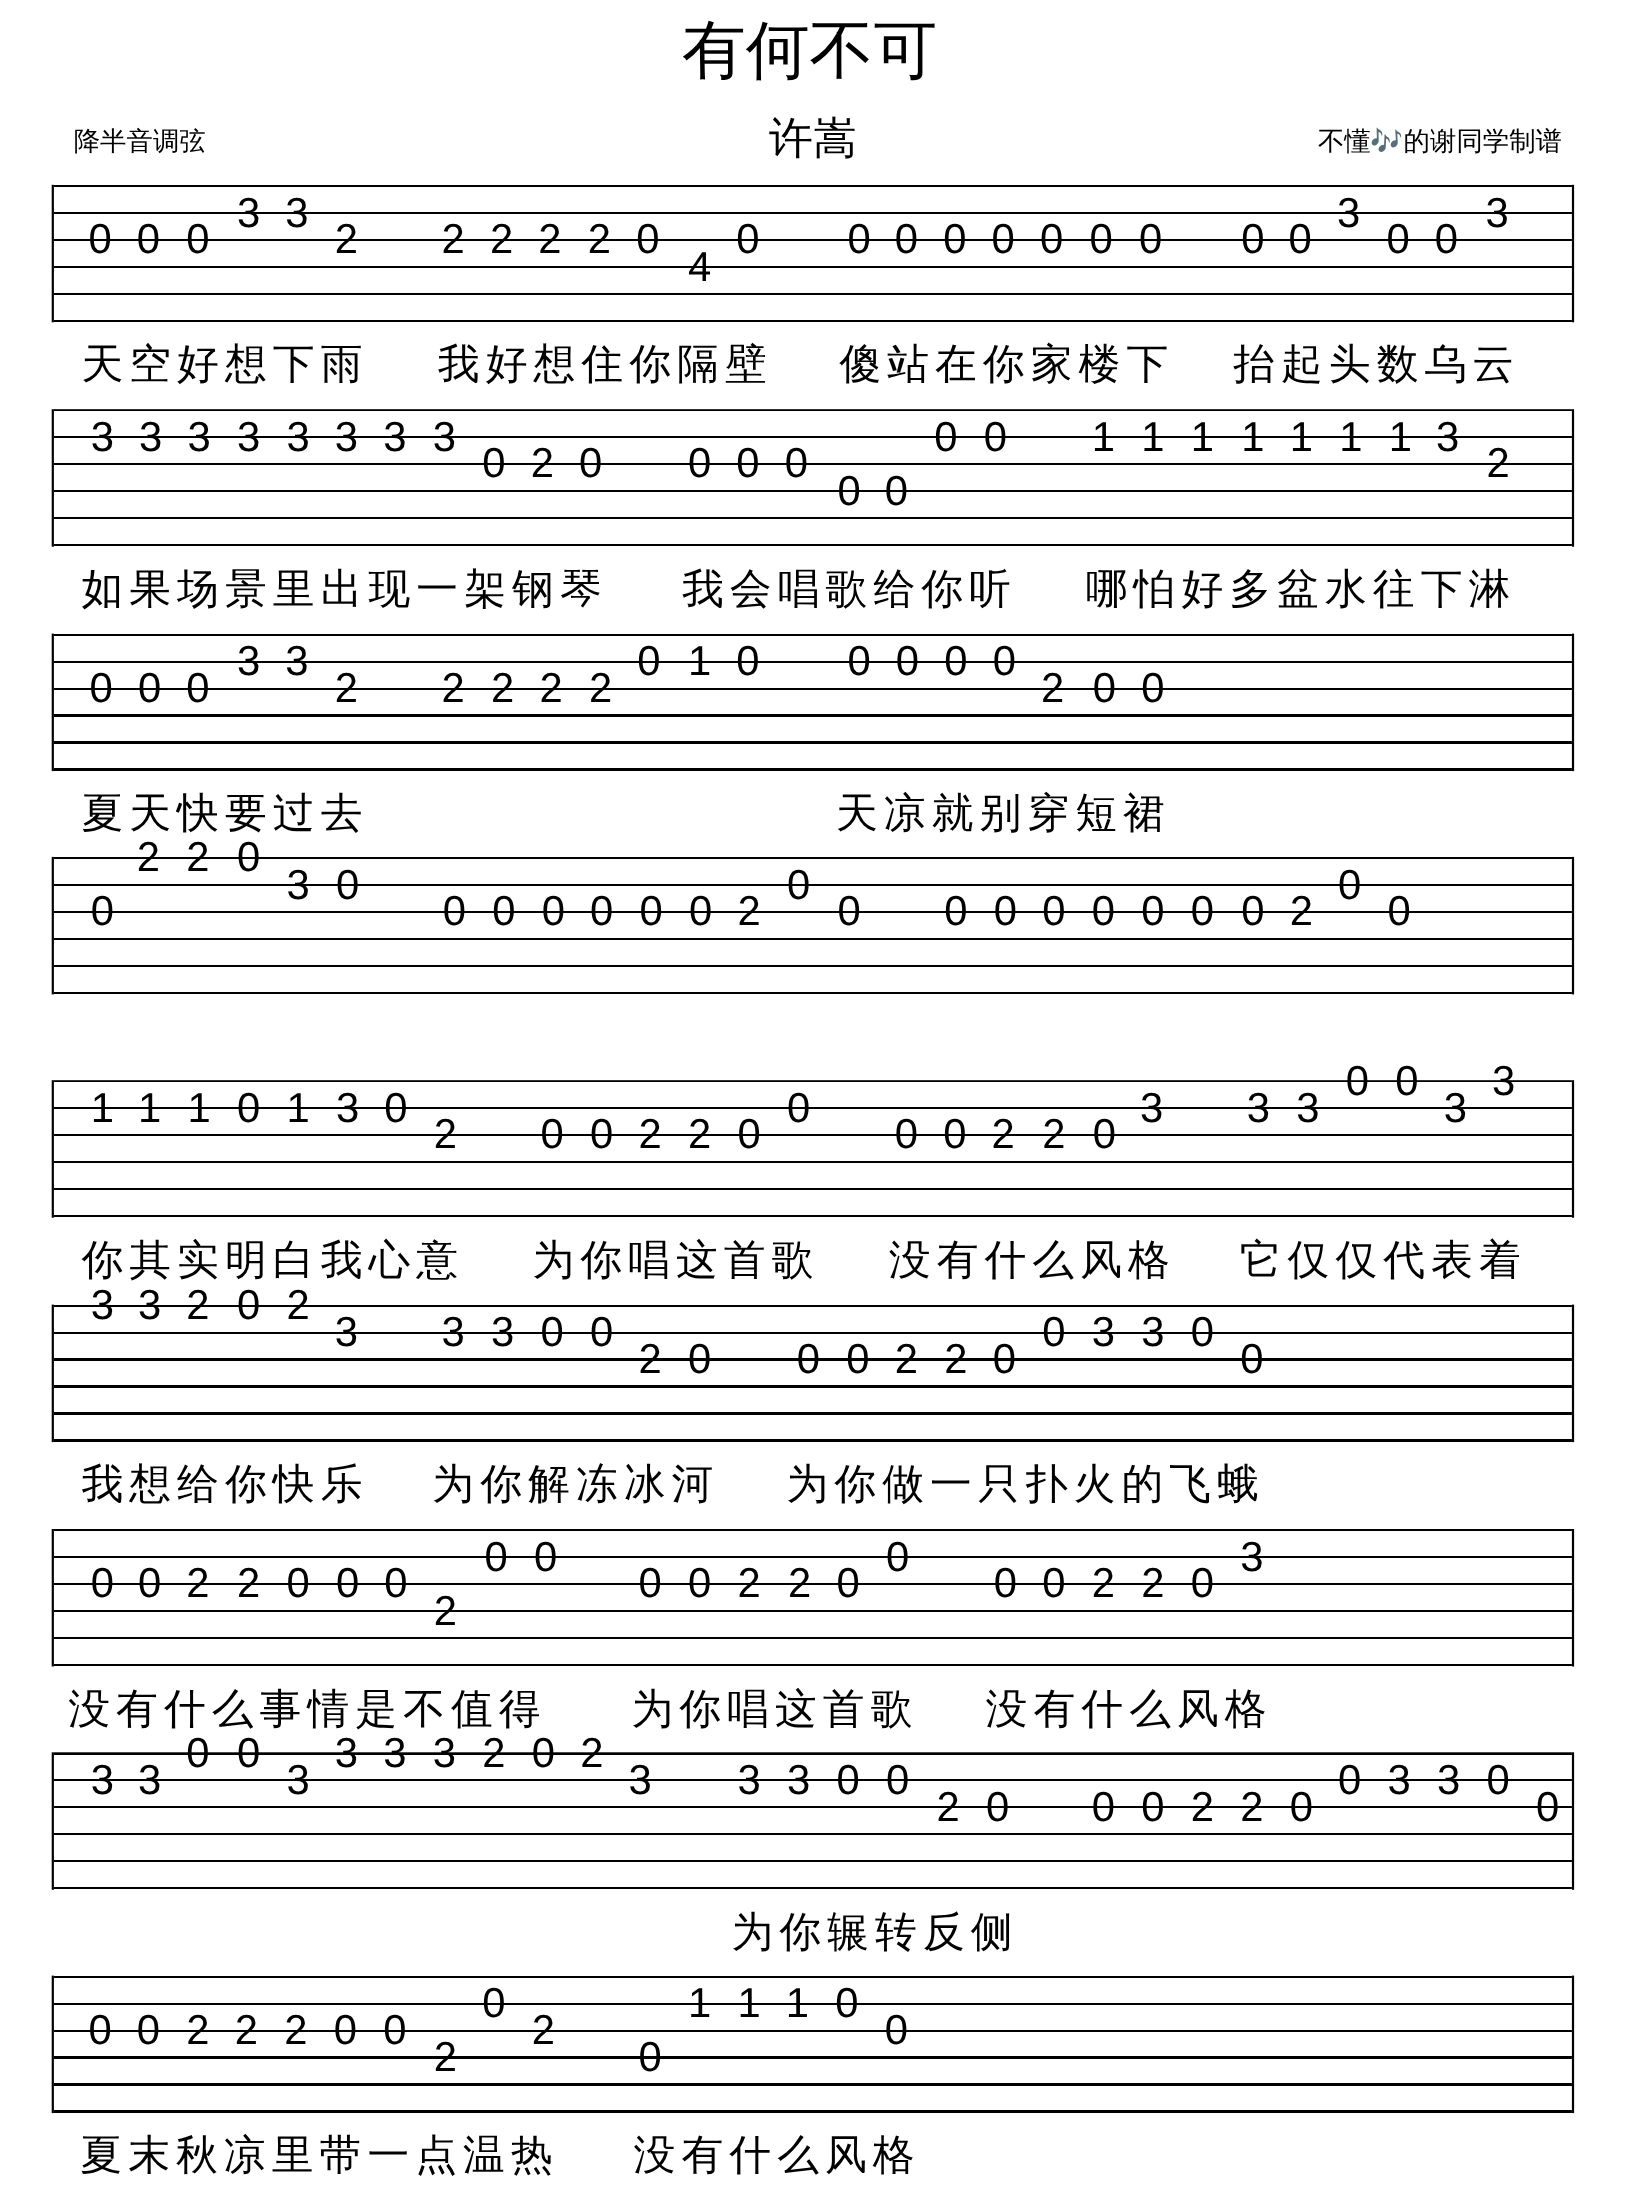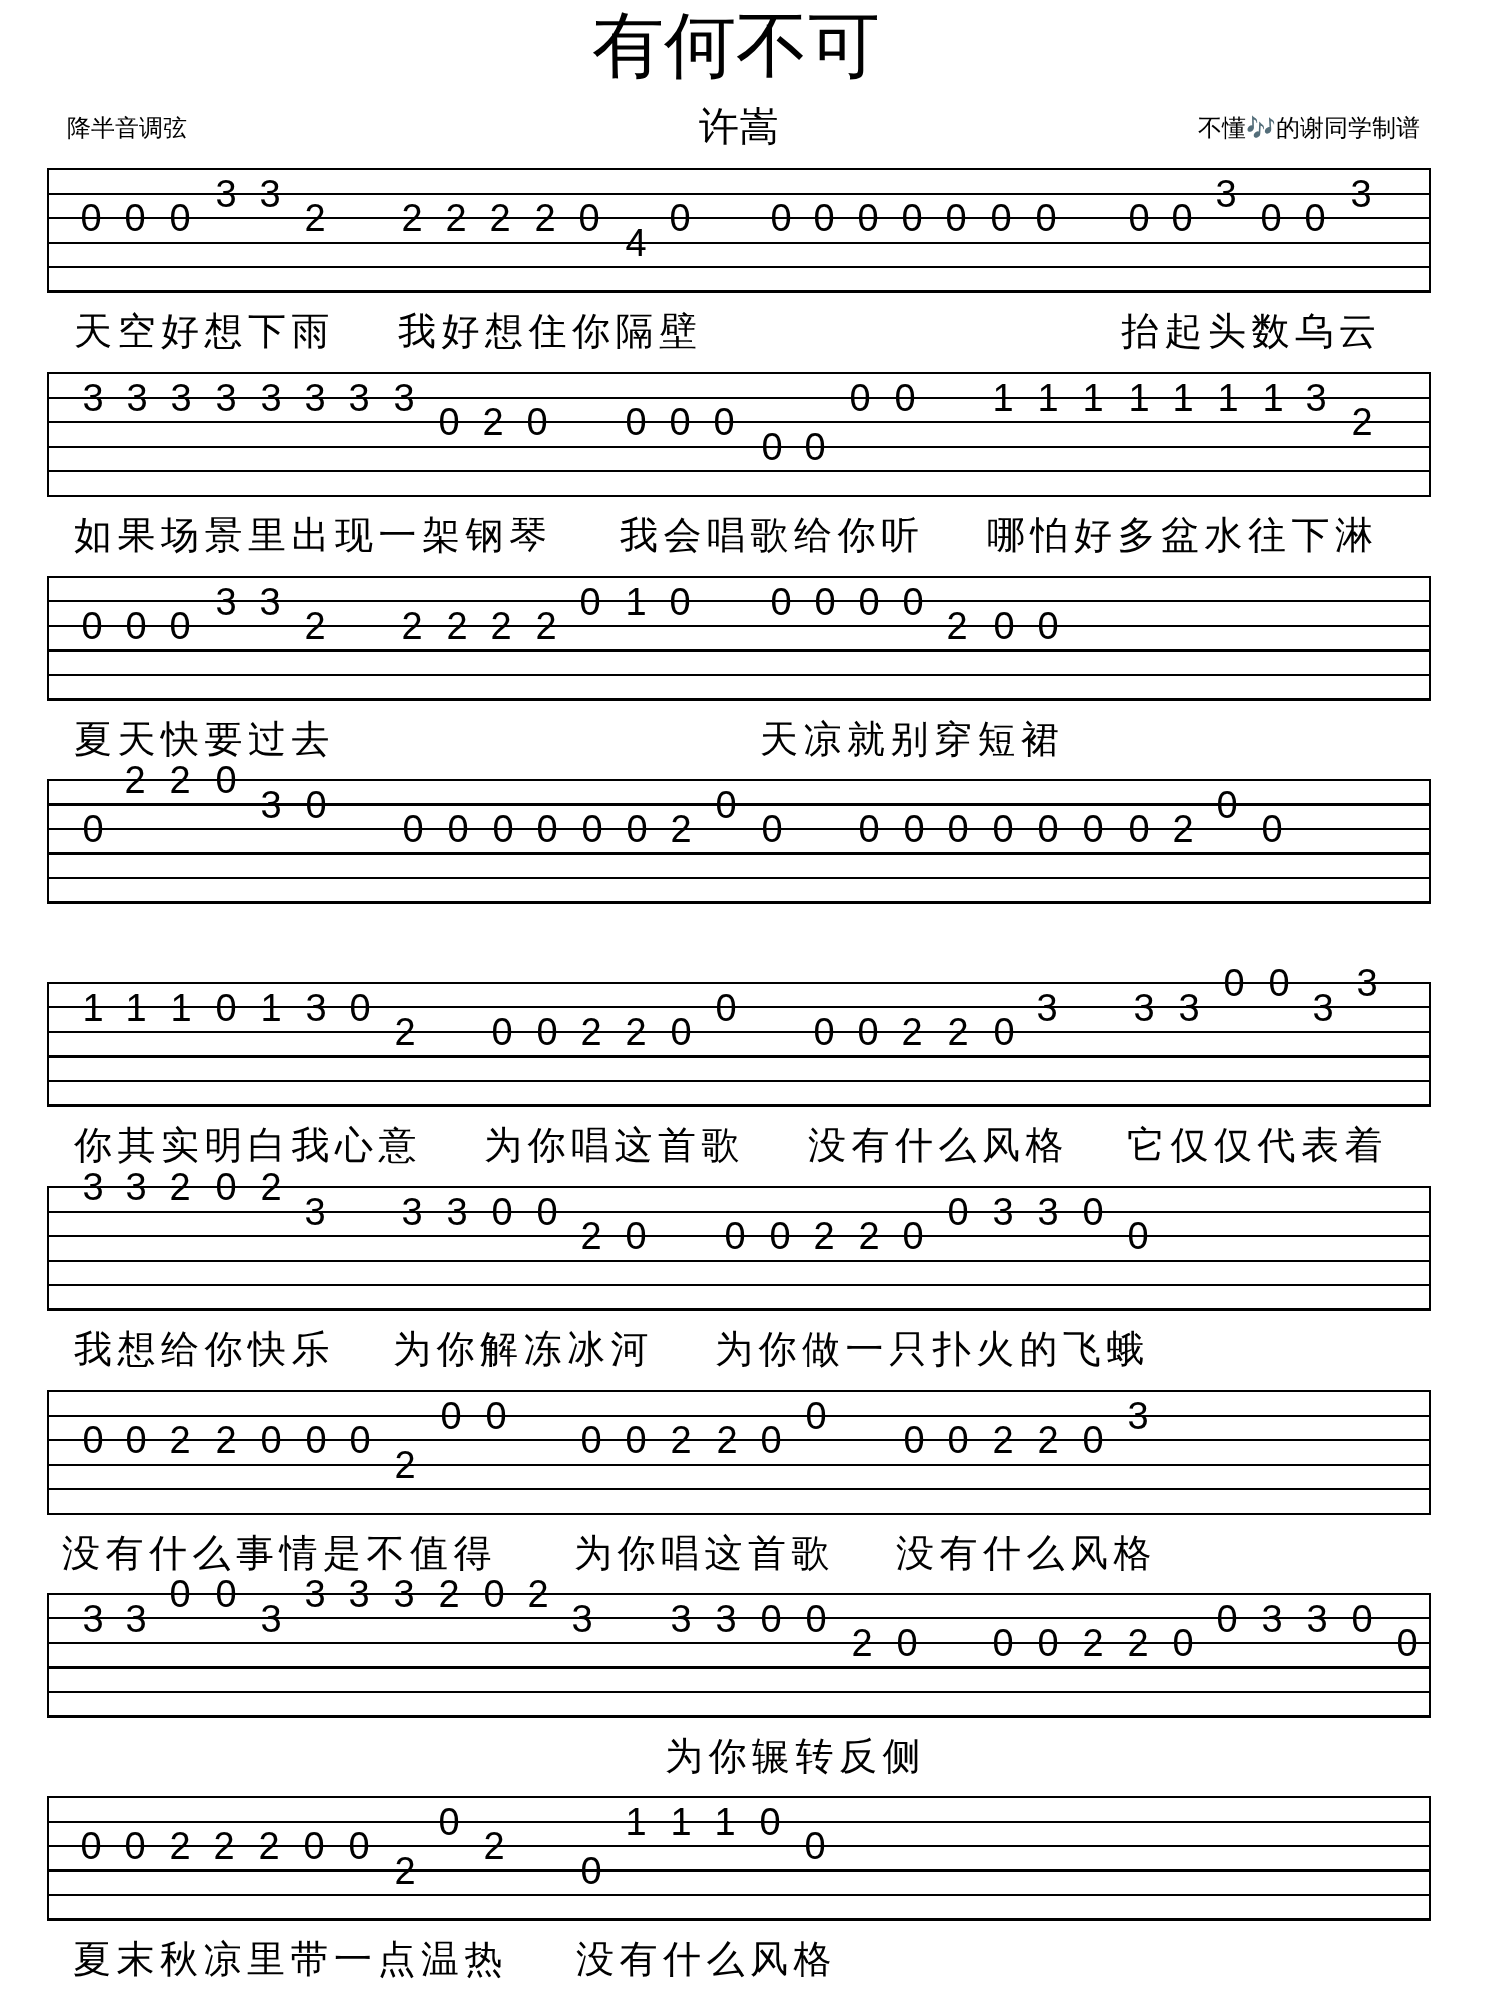--- a/index.html
+++ b/index.html
@@ -1,20 +1,20 @@
 <!DOCTYPE html>
 <html><head>
 <meta charset="utf-8">
 <style>
   html, body { margin:0; padding:0; background:#fff; }
   body { width:1500px; height:2000px; position:relative; overflow:hidden; color:#000;
          font-family:"DejaVu Sans", sans-serif; }
   .sheet { position:absolute; left:0; top:0; width:1500px; height:2000px; }
   .title { position:absolute; left:536px; top:12px; width:400px; text-align:center;
-           font-size:72px; line-height:66px; white-space:nowrap; }
+           font-size:58px; line-height:66px; white-space:nowrap; }
   .artist { position:absolute; left:639px; top:104px; width:200px; text-align:center;
             font-size:40px; line-height:44px; white-space:nowrap; }
   .tuning { position:absolute; left:67px; top:114px; font-size:24px; line-height:28px; white-space:nowrap; }
   .credit { position:absolute; right:80px; top:114px; font-size:24px; line-height:28px; white-space:nowrap; }
   .system { position:absolute; left:0; width:1500px; height:125px; }
   .staff { position:absolute; left:47px; top:0; width:1384px; height:125px; box-sizing:border-box;
            border-left:2px solid #000; border-right:2px solid #000;
            background-image:repeating-linear-gradient(to bottom, #000 0px, #000 2px, transparent 2px, transparent 24.5px); }
   .n { position:absolute; font-family:"Liberation Sans", sans-serif; font-size:38px; line-height:38px;
        transform:translate(-50%,-50%); white-space:nowrap; }
@@ -57,20 +57,21 @@
     <span class="n s3" style="left:1139px">0</span>
     <span class="n s3" style="left:1182px">0</span>
     <span class="n s2" style="left:1226px">3</span>
     <span class="n s3" style="left:1271px">0</span>
     <span class="n s3" style="left:1315px">0</span>
     <span class="n s2" style="left:1361px">3</span>
   </div>
   <div class="lyric" style="top:309px">
     <span class="ph" style="left:74px">天空好想下雨</span>
     <span class="ph" style="left:398px">我好想住你隔壁</span>
+    <span class="ph" style="left:763px">傻站在你家楼下</span>
     <span class="ph" style="left:1121px">抬起头数乌云</span>
   </div>
 
   <div class="system" style="top:372px">
     <div class="staff"></div>
     <span class="n s2" style="left:93px">3</span>
     <span class="n s2" style="left:137px">3</span>
     <span class="n s2" style="left:181px">3</span>
     <span class="n s2" style="left:226px">3</span>
     <span class="n s2" style="left:271px">3</span>

